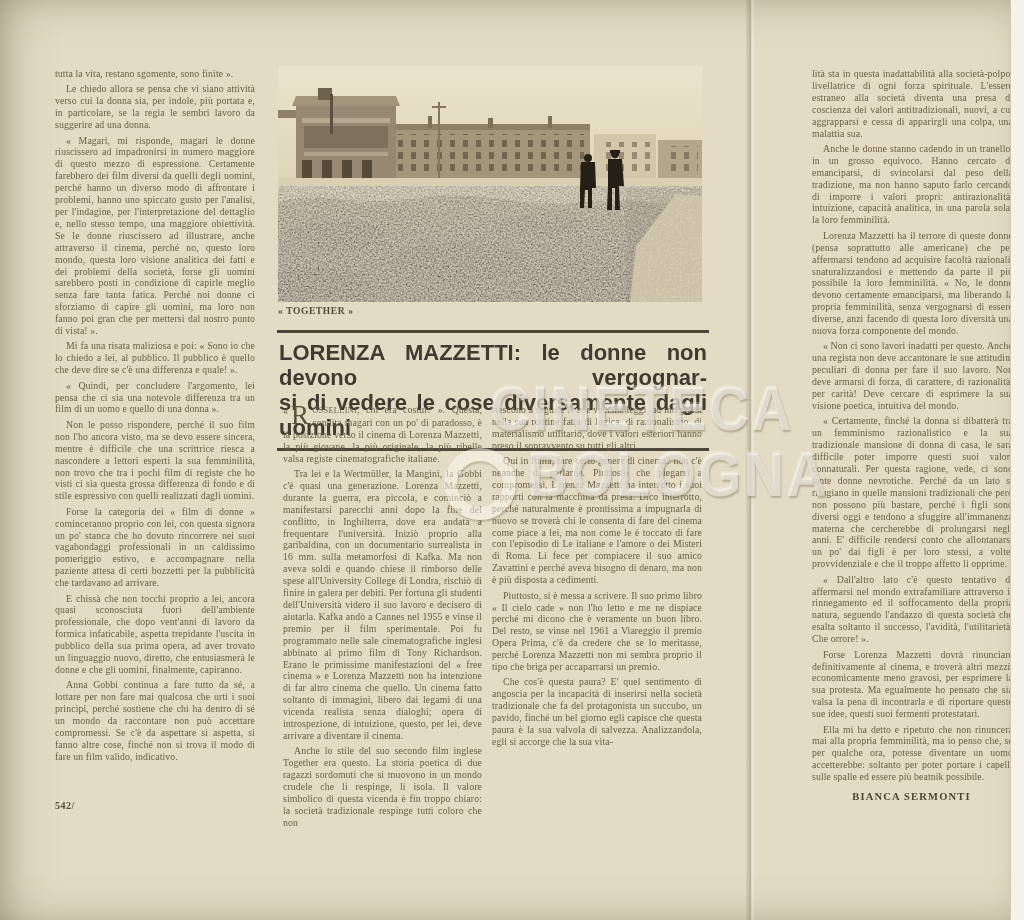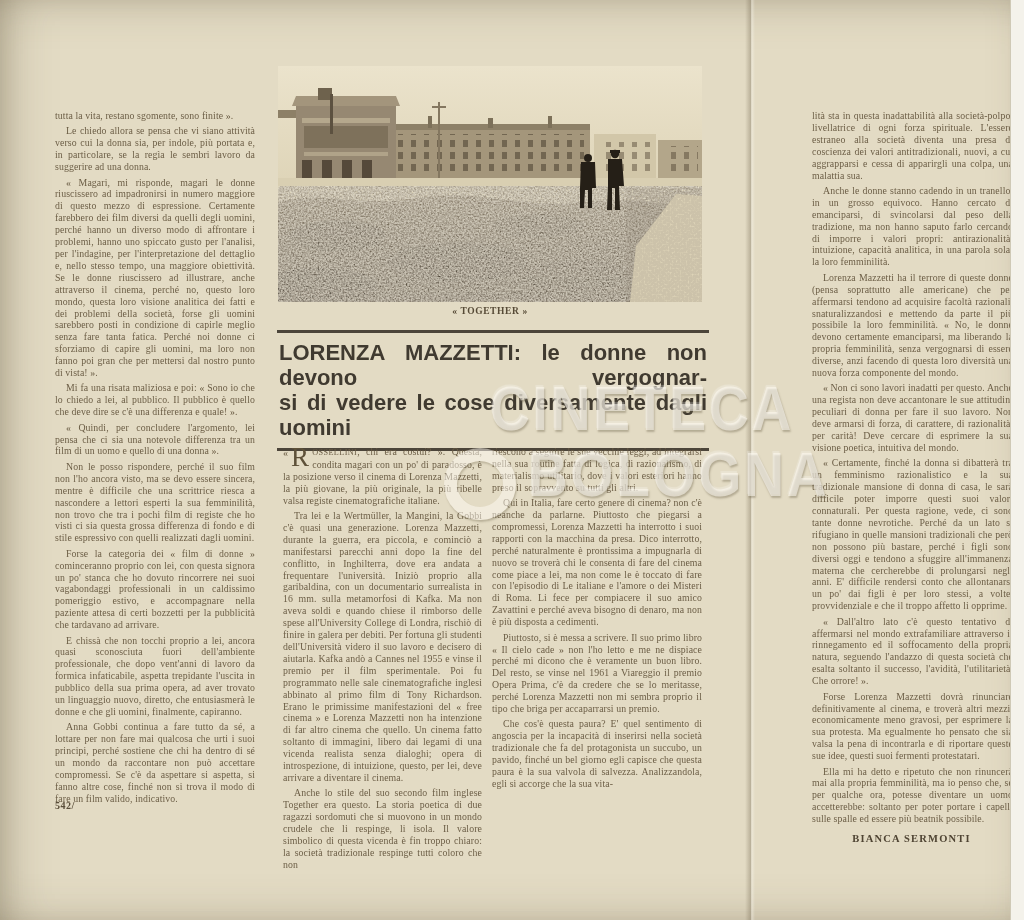--- a/index.html
+++ b/index.html
@@ -13,29 +13,29 @@
                 inset 0 -30px 50px -36px rgba(96,85,60,.32);
   }
   .scan-edge{position:absolute; right:0; top:0; width:13px; height:100%;
     background:#f4f2eb; border-left:1px solid #cfc9b6;}
   .gutter{position:absolute; left:745px; top:0; width:10px; height:100%;
     background:linear-gradient(90deg, rgba(0,0,0,0) 0%, rgba(110,98,74,.28) 45%,
       rgba(110,98,74,.45) 52%, rgba(255,255,250,.35) 68%, rgba(0,0,0,0) 100%);}
   .col{position:absolute; color:#6b5d45; font-size:9.8px; line-height:11.9px;
     text-align:justify; letter-spacing:.1px;}
   .par{margin:0 0 3.5px 0; text-indent:11px;}
-  .par.flush{text-indent:0;margin-top:42px;}
+  .par.flush{text-indent:0;}
   .col1{left:55px; top:68px; width:200px;}
   .col2{left:283px; top:404px; width:199px;}
   .col3{left:492px; top:404px; width:210px;}
   .col4{left:812px; top:68px; width:201px;}
   .photo{position:absolute; left:278px; top:66px; width:424px; height:236px;}
   .photo svg{display:block; width:100%; height:100%;}
   .caption{position:absolute; left:278px; top:306px; width:424px;
-    text-align:center; font-weight:bold; font-size:9.5px; letter-spacing:.6px;
+    text-align:left; font-weight:bold; font-size:9.5px; letter-spacing:.6px;
     color:#564a36;}
   .headline{position:absolute; left:277px; top:330px; width:428px;
     border-top:3px solid #4c453a; border-bottom:3px solid #4c453a;
     padding:7px 2px 8px 2px; color:#403a30;
     font-family:"Liberation Sans", sans-serif; font-weight:700; font-size:22px;
     line-height:25px;}
   .hl-line{text-align:justify; text-align-last:justify; white-space:normal;}
   .opening .oq{float:left; font-size:10px; line-height:13px; margin-right:2px;}
   .opening .dropcap{float:left; font-size:27px; line-height:22px;
     margin:0 3px 0 1px; color:#5e5139;}

